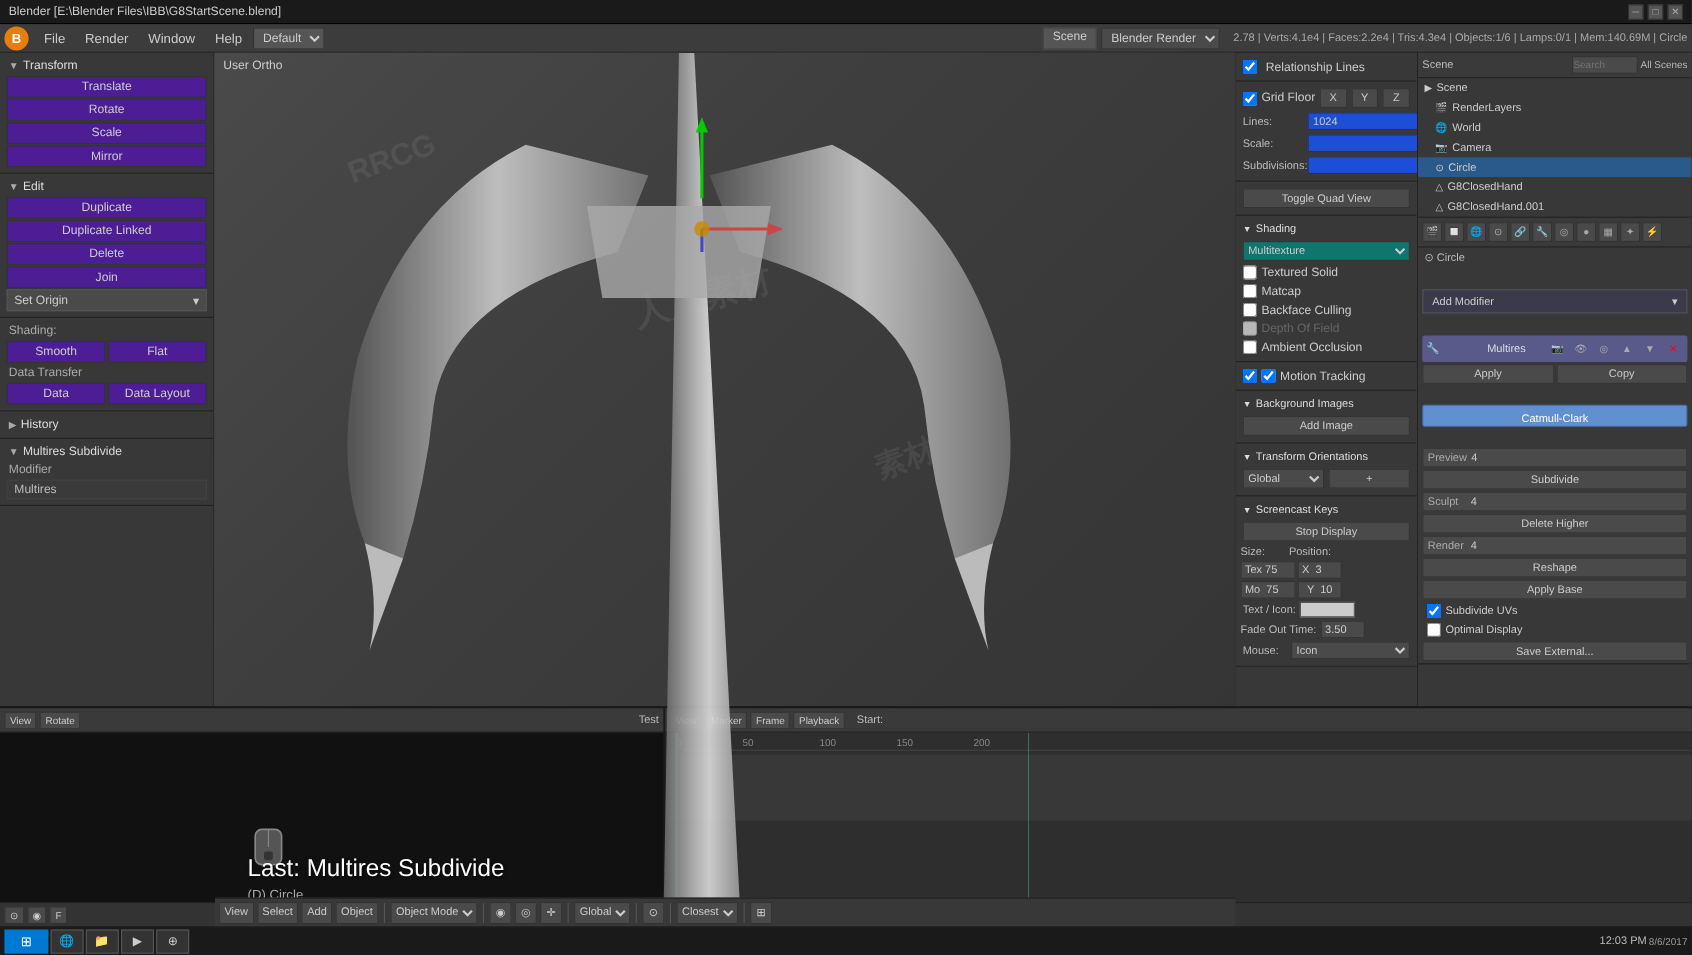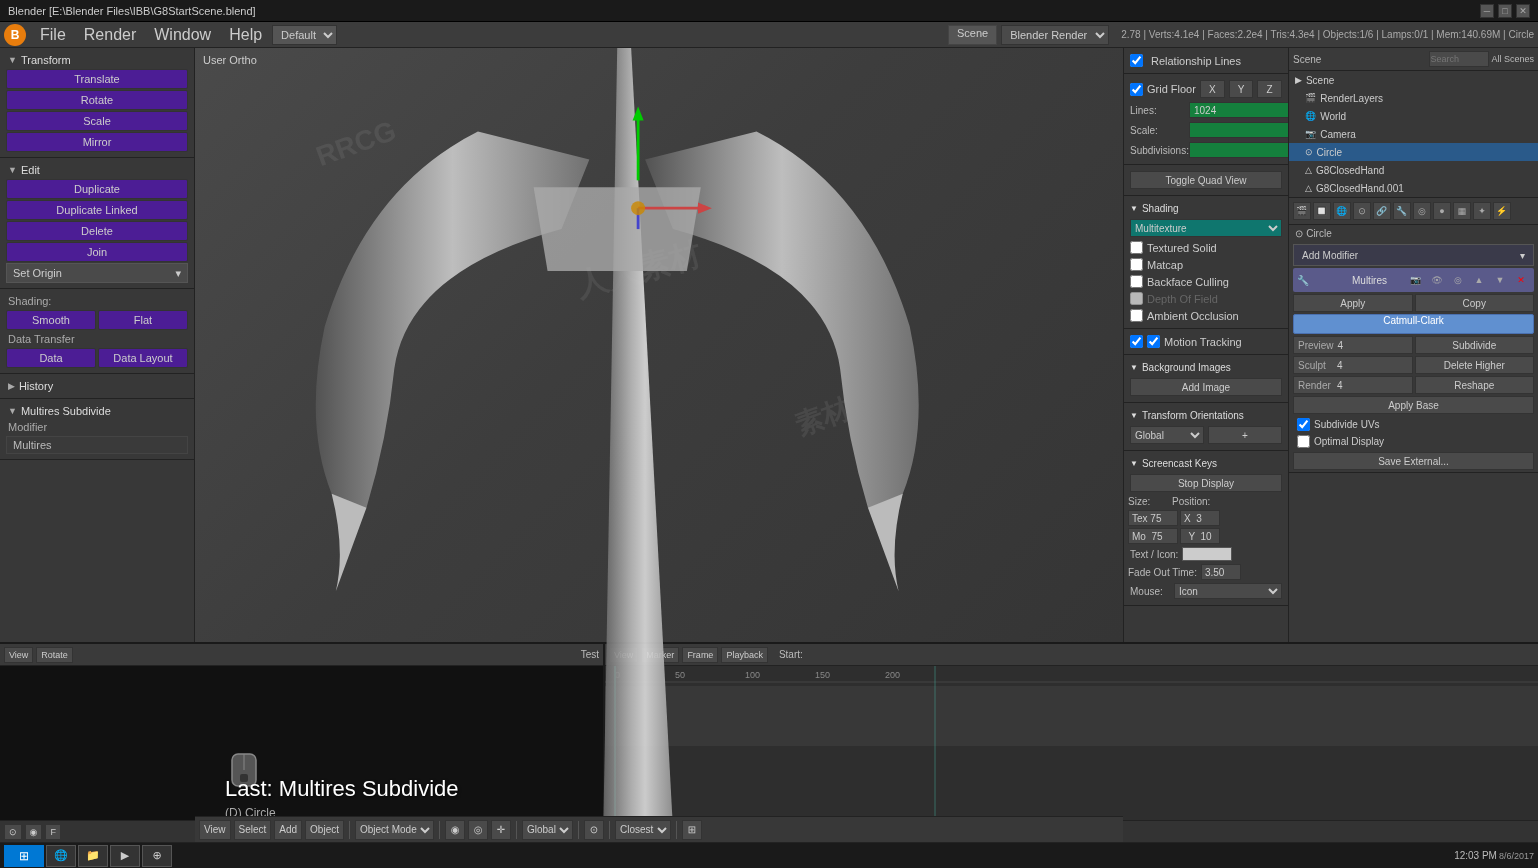--- a/index.html
+++ b/index.html
@@ -45,21 +45,21 @@
     .menu-logo {
       width: 22px; height: 22px;
       background: #e87d0d;
       border-radius: 50%;
       display: flex; align-items: center; justify-content: center;
       color: white; font-weight: bold; font-size: 12px; margin-right: 4px;
     }
     .menu-item {
       padding: 2px 8px;
       color: #ccc;
-      font-size: 16px;
+      font-size: 12px;
       cursor: pointer;
       border-radius: 2px;
     }
     .layout-select {
       background: #555; color: #ccc; border: 1px solid #333;
       padding: 1px 4px; font-size: 11px; height: 20px;
     }
     .menu-scene-area {
       margin-left: auto;
       display: flex; align-items: center; gap: 4px;
@@ -210,21 +210,21 @@
     .rpanel-section {
       border-bottom: 1px solid #222;
       padding: 4px 0;
     }
     .rpanel-row {
       display: flex; align-items: center;
       padding: 2px 6px; gap: 4px;
     }
     .rpanel-label { color: #bbb; font-size: 10px; min-width: 55px; }
     .rpanel-input {
-      background: #15803d; border: 1px solid #333;
+      background: #1d4ed8; border: 1px solid #333;
       color: #ccc; font-size: 10px; height: 16px; flex: 1;
       padding: 0 4px;
     }
     .rpanel-check { margin-right: 4px; }
     .rpanel-section-header {
       display: flex; align-items: center;
       padding: 3px 6px; color: #ddd; font-size: 10px;
       cursor: pointer;
     }
     .rpanel-section-header .arrow { margin-right: 4px; font-size: 8px; }
@@ -274,24 +274,24 @@
       color: #ccc; font-size: 10px; height: 18px;
       cursor: pointer; padding: 0 6px;
     }
     .modifier-name-bar {
       display: flex; align-items: center;
       padding: 3px 4px; background: #5a5a8a;
       gap: 3px; margin: 2px 4px; border-radius: 2px;
     }
     .modifier-name-bar span { color: #ddd; font-size: 10px; flex: 1; }
     .catmull-clark-select {
-      width: calc(100% - 8px); margin: 2px 4px;
+      width: calc(100% - 8px); margin: 19px 4px;
       background: #6090d0; border: 1px solid #4a70b0;
       color: white; font-size: 10px; height: 20px;
-      display: flex; align-items: flex-start; justify-content: center;
+      display: flex; align-items: flex-end; justify-content: center;
       cursor: pointer; border-radius: 2px;
     }
     .mod-field {
       background: #4a4a4a; border: 1px solid #333;
       color: #ccc; font-size: 10px; height: 18px;
       display: flex; align-items: center; padding: 0 4px; gap: 4px;
     }
     .mod-field-label { color: #aaa; min-width: 35px; }
     .checkbox-row {
       display: flex; align-items: center;
@@ -737,21 +737,21 @@
         <div class="frp-icon-btn">▦</div>
         <div class="frp-icon-btn">✦</div>
         <div class="frp-icon-btn">⚡</div>
       </div>
 
       <div style="padding:3px 6px;font-size:10px;color:#bbb;">
         <span>⊙ </span>
         <span>Circle</span>
       </div>
 
-      <div style="margin:2px 4px;">
+      <div style="margin:20px 4px;">
         <div style="background:#3a3a4a;border:1px solid #555;color:#ccc;font-size:10px;height:22px;display:flex;align-items:center;justify-content:space-between;padding:0 8px;cursor:pointer;">
           <span>Add Modifier</span>
           <span>▾</span>
         </div>
       </div>
 
       <div class="prop-section">
         <div class="modifier-name-bar">
           <span>🔧</span>
           <span>Multires</span>
@@ -763,21 +763,21 @@
           <button class="frp-icon-btn" style="background:transparent;border:none;color:#f00;">✕</button>
         </div>
         <div style="display:flex;gap:2px;margin:2px 4px;">
           <button class="prop-btn" style="flex:1;text-align:center;">Apply</button>
           <button class="prop-btn" style="flex:1;text-align:center;">Copy</button>
         </div>
 
         <div class="catmull-clark-select">
           <span>Catmull-Clark</span>
         </div>
-        <div style="display:grid;grid-template-columns:1fr 1fr;gap:2px;margin:2px 4px;">
+        <div style="display:grid;grid-template-columns:1fr;gap:2px;margin:2px 4px;">
           <div class="mod-field">
             <span class="mod-field-label">Preview</span>
             <span>4</span>
           </div>
           <button class="prop-btn">Subdivide</button>
           <div class="mod-field">
             <span class="mod-field-label">Sculpt</span>
             <span>4</span>
           </div>
           <button class="prop-btn">Delete Higher</button>

